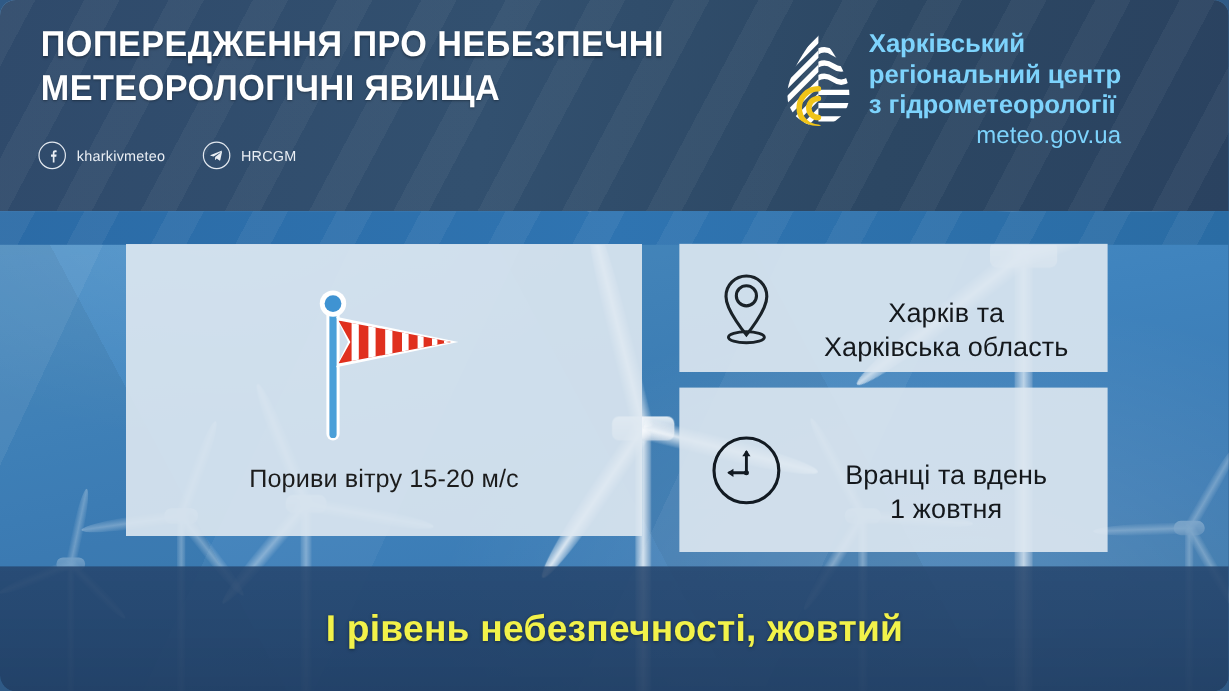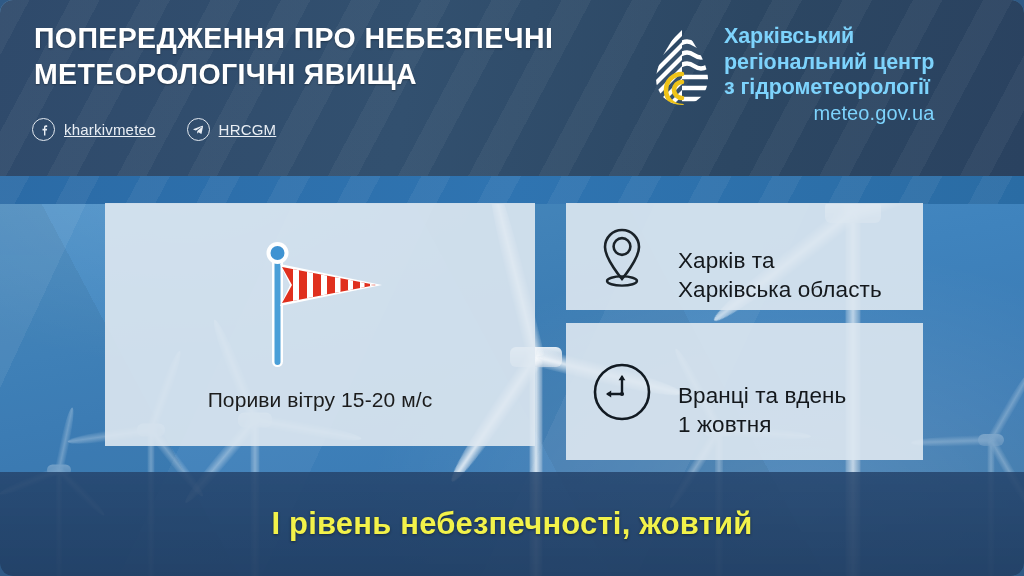--- a/index.html
+++ b/index.html
@@ -64,21 +64,21 @@
     color:#ffffff;font-weight:bold;font-size:30px;line-height:36px;
     letter-spacing:.4px;text-transform:uppercase;
     transform:scaleX(.95);transform-origin:left top;
     text-shadow:0 1px 2px rgba(0,0,0,.35);
   }
   .socials{position:absolute;left:32px;top:118px;display:flex;align-items:center;gap:9px;}
   .soc-ic{
     width:21px;height:21px;border-radius:50%;border:1.6px solid #e3e9f0;
     display:flex;align-items:center;justify-content:center;color:#e9eef4;flex:0 0 auto;
   }
-  .soc-tx{color:#e9eef4;font-size:15px;letter-spacing:.2px;text-decoration:underline;}
+  .soc-tx{color:#e9eef4;font-size:12px;letter-spacing:.2px;}
   .soc-gap{width:13px;}
 
   
   .logo{position:absolute;left:651px;top:24px;display:flex;align-items:flex-start;gap:11px;}
   .logo-text{color:#7dd3fc;font-size:21.5px;line-height:25.5px;font-weight:bold;letter-spacing:-.1px;}
   .logo-url{font-size:20px;font-weight:normal;letter-spacing:.1px;padding-left:22px;display:block;text-align:right;}
 
   
   .panel{position:absolute;background:rgba(222,232,241,.90);}
   .panel-main{left:105px;top:203px;width:430px;height:243px;}
@@ -87,21 +87,21 @@
 
   .wind-caption{
     position:absolute;left:0;right:0;bottom:34px;text-align:center;
     font-size:21px;color:#1c1c1c;letter-spacing:.1px;
   }
   .windsock{position:absolute;left:50%;top:28px;transform:translateX(-50%);width:200px;height:140px;}
 
   .info-row{position:absolute;left:0;top:0;width:100%;height:100%;display:flex;align-items:center;}
   .info-ic{width:112px;display:flex;align-items:center;justify-content:center;flex:0 0 auto;}
   .info-tx{
-    flex:1 1 auto;font-size:22.5px;line-height:29px;
+    flex:1 1 auto;text-align:center;font-size:22.5px;line-height:29px;
     color:#14181c;padding-right:24px;letter-spacing:.1px;margin-top:36px;
   }
 
   
   .bottom{
     position:absolute;left:0;top:472px;width:1024px;height:104px;
     background:linear-gradient(180deg,rgba(38,70,110,.88),rgba(33,62,99,.93));
   }
   .bottom-txt{
     position:absolute;left:0;top:472px;width:1024px;height:104px;

